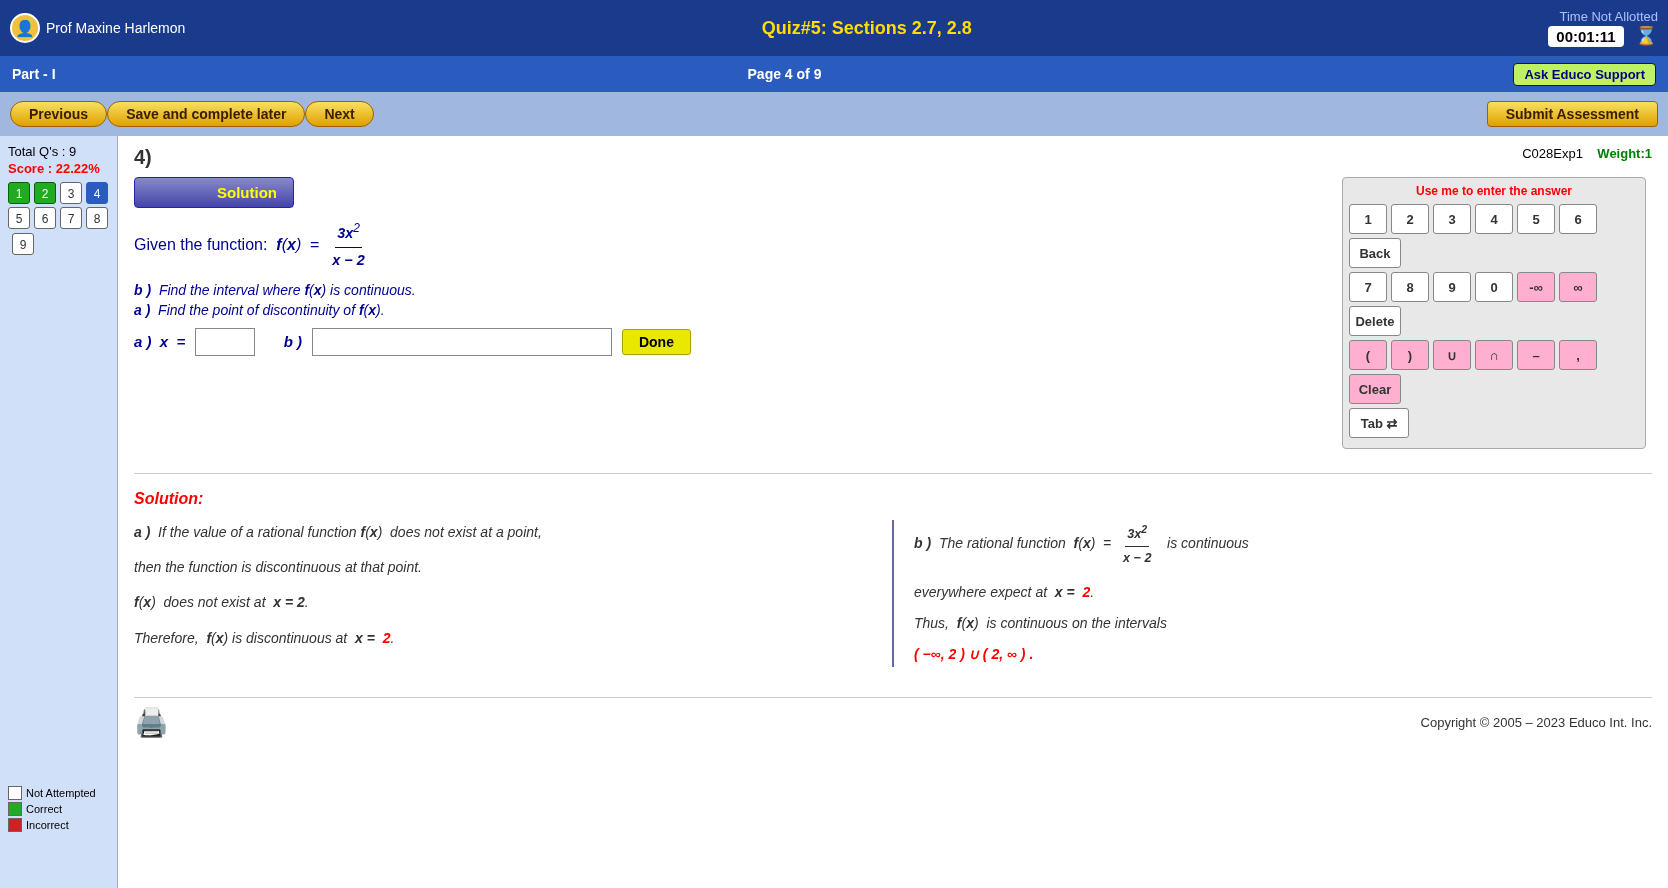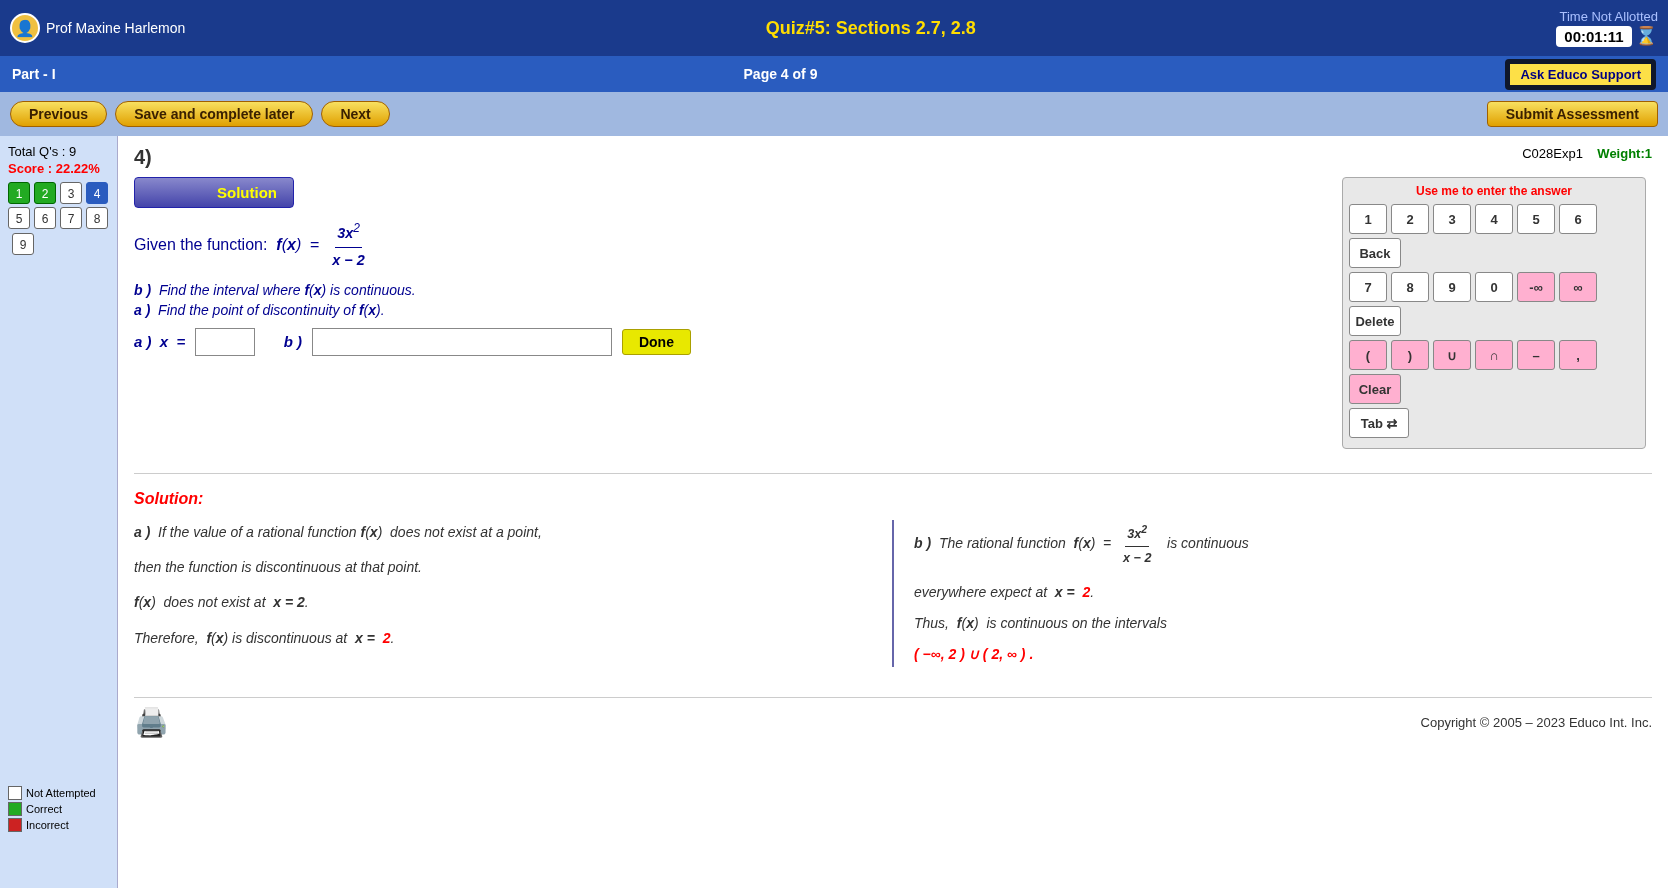--- a/index.html
+++ b/index.html
@@ -37,40 +37,40 @@
       color: white;
       display: flex;
       align-items: center;
       justify-content: space-between;
       padding: 4px 12px;
       height: 36px;
       font-size: 14px;
       font-weight: bold;
     }
     #ask-support-btn {
-      background: #fde047;
+      background: #bef264;
       color: #000080;
-      border: 5px solid #0f172a;
+      border: 1px solid #0f172a;
       border-radius: 4px;
       padding: 3px 10px;
       font-weight: bold;
       font-size: 13px;
       cursor: pointer;
     }
 
     
     #nav-bar {
       background: #a0b8e0;
       display: flex;
       align-items: center;
       justify-content: space-between;
       padding: 6px 10px;
       height: 44px;
     }
-    #nav-left { display: flex; gap: 8px; }
+    #nav-left { display: flex; }
     .nav-btn {
       background: linear-gradient(to bottom, #f8e060, #e0a000);
       border: 1px solid #a06000;
       border-radius: 14px;
       padding: 4px 18px;
       font-size: 14px;
       font-weight: bold;
       color: #3a2000;
       cursor: pointer;
     }
@@ -229,21 +229,21 @@
 <body>
 
 <div id="top-header">
   <div id="user-info">
     <div id="user-avatar">👤</div>
     <span>Prof Maxine Harlemon</span>
   </div>
   <div id="quiz-title">Quiz#5: Sections 2.7, 2.8</div>
   <div id="time-section">
     <div style="font-size:13px;color:#aac0ff;">Time Not Allotted</div>
-    <div style="display:flex;align-items:center;gap:4px;">
+    <div style="display:flex;align-items:center;gap:12px;">
       <div id="time-value">00:01:11</div>
       <span style="color:#ffdd00;font-size:18px;">⌛</span>
     </div>
   </div>
 </div>
 
 <div id="part-bar">
   <span>Part - I</span>
   <span>Page 4 of 9</span>
   <button id="ask-support-btn">Ask Educo Support</button>

